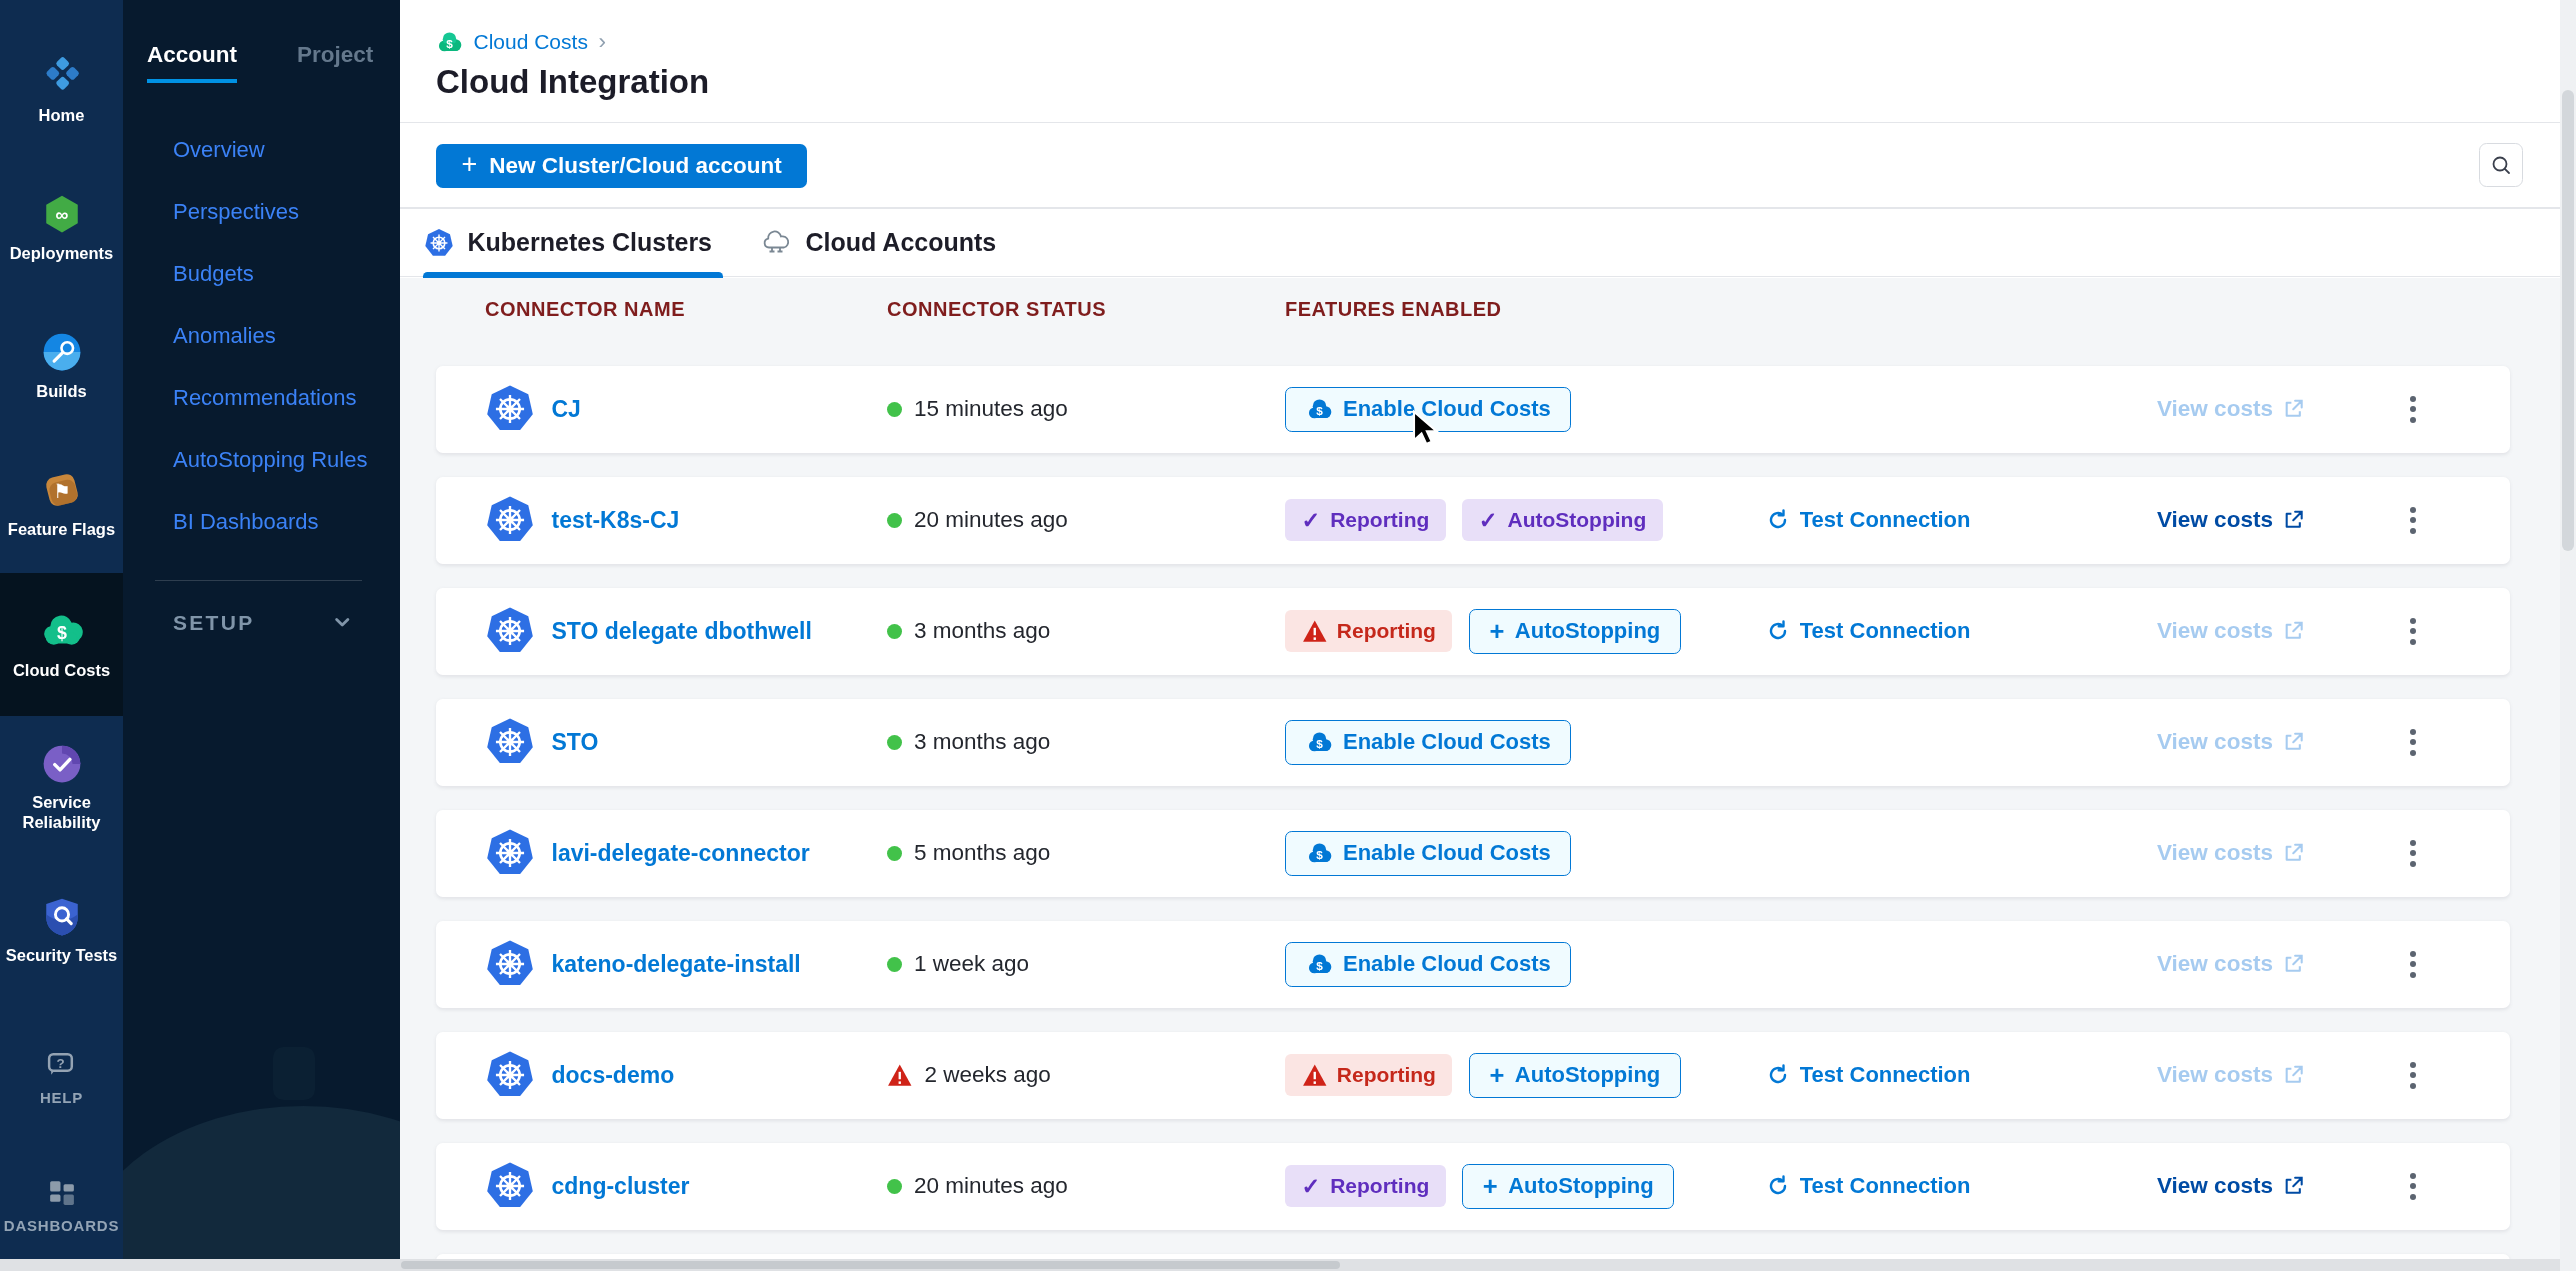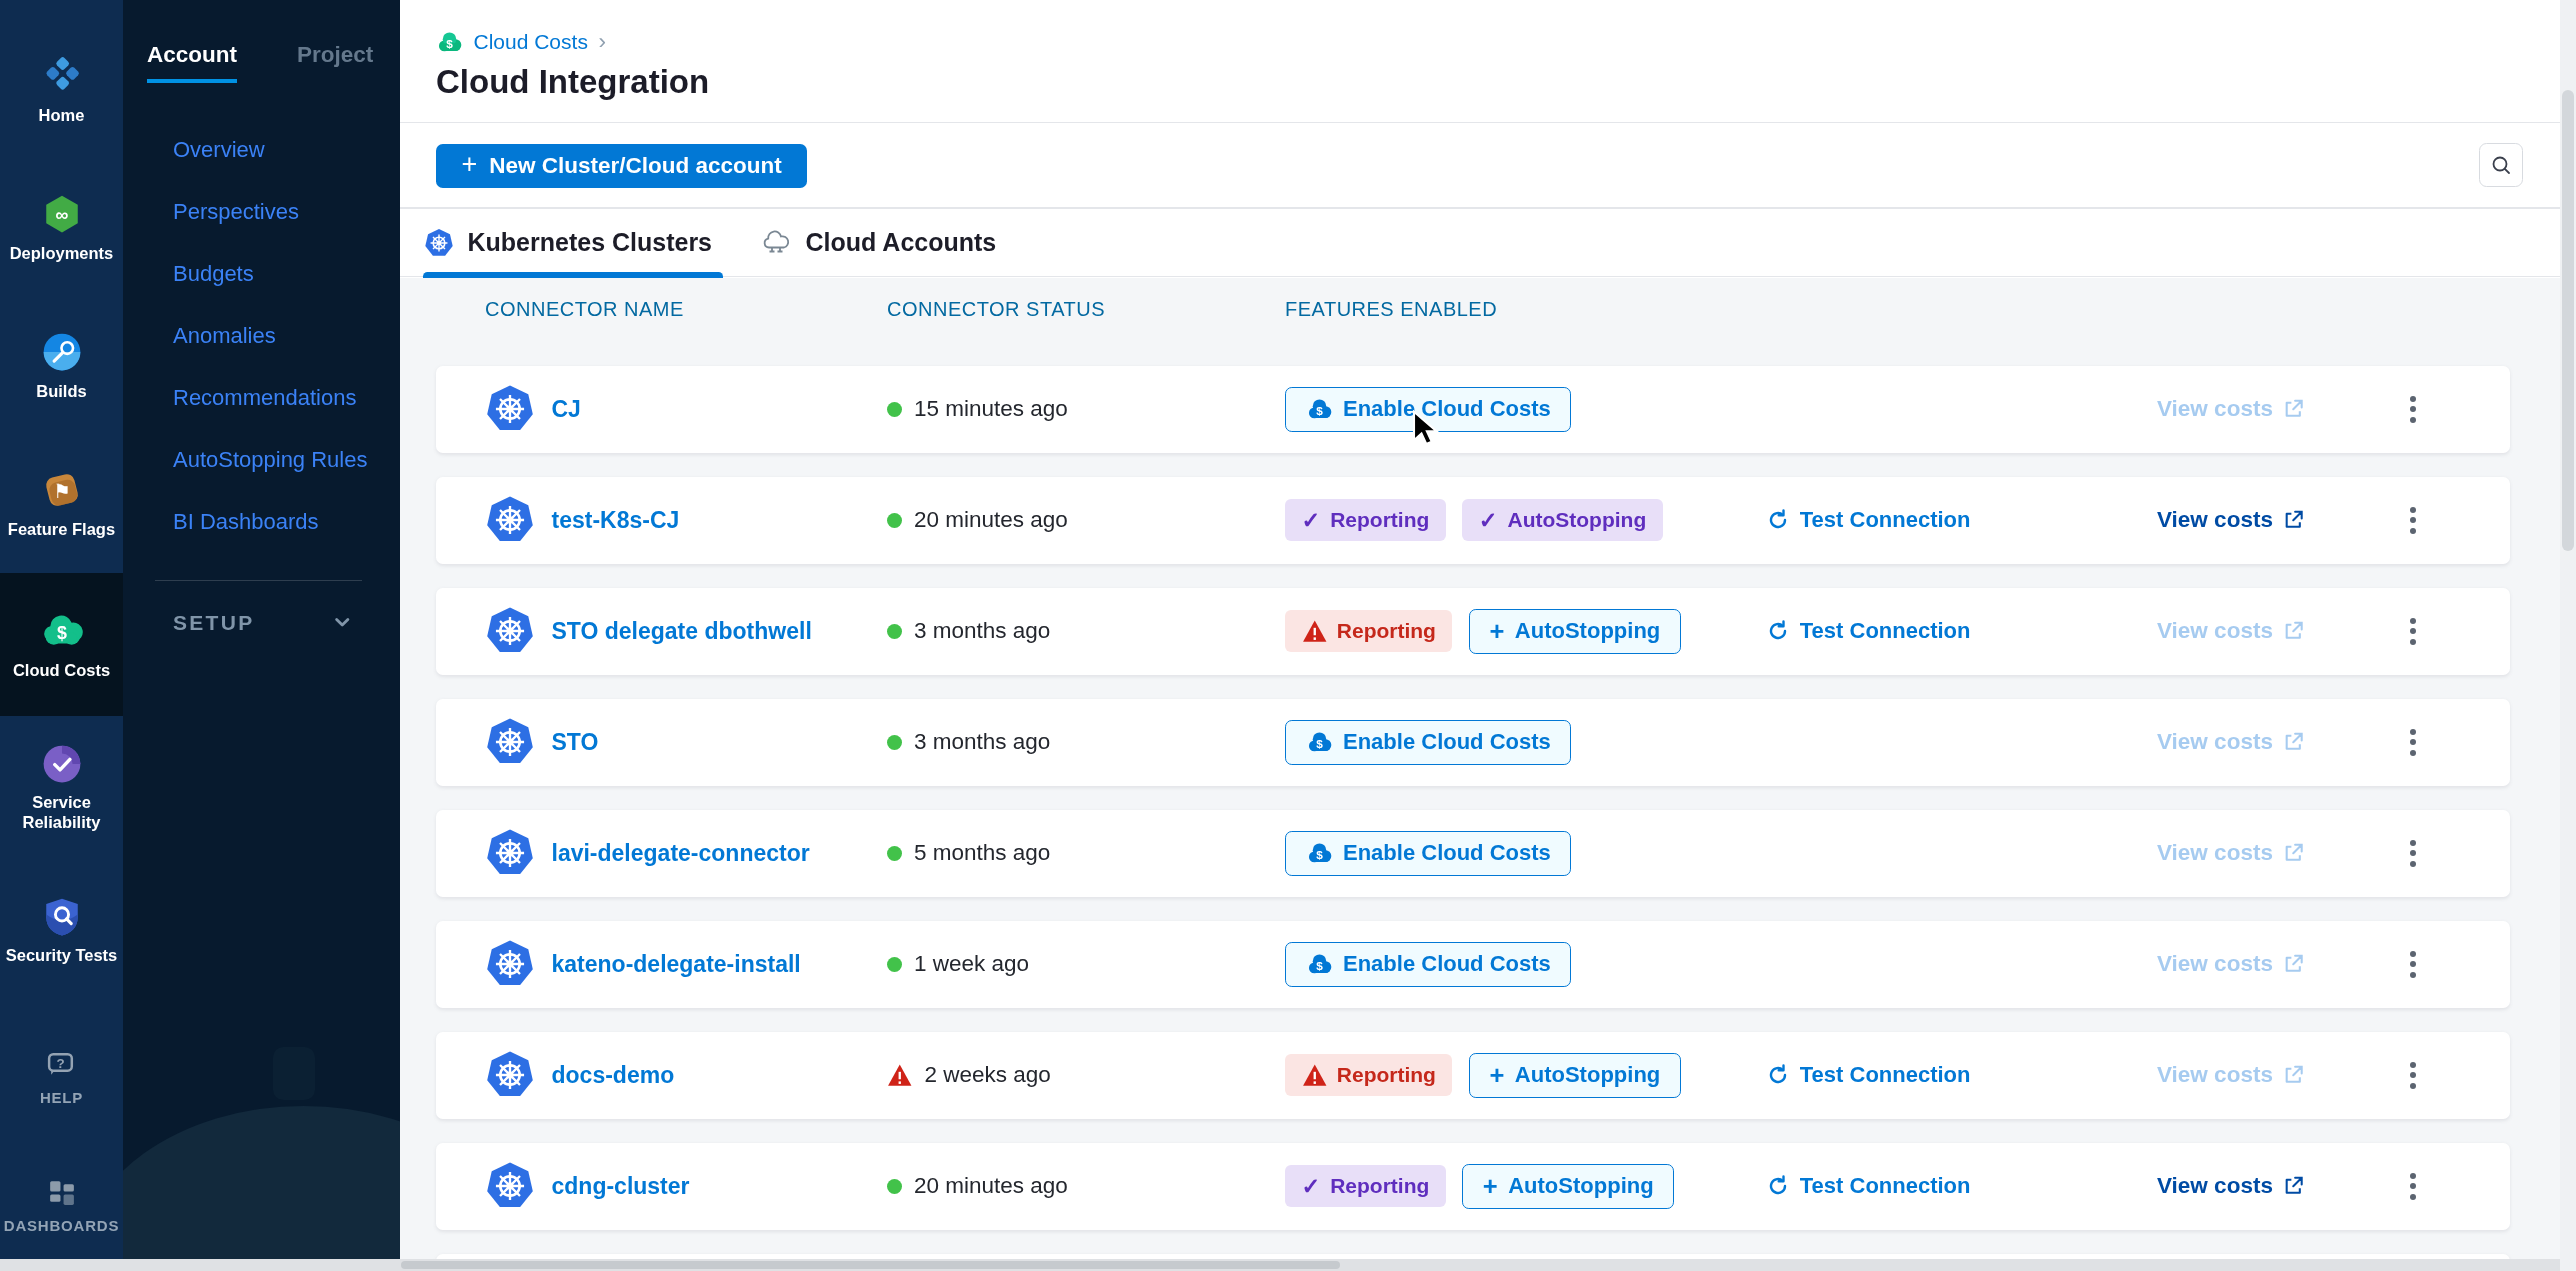--- a/index.html
+++ b/index.html
@@ -48,21 +48,21 @@
   .search-btn { position:absolute; right:53px; top:19.5px; width:44px; height:44px; border:1.5px solid #D8DBE0; border-radius:7.5px;
                 background:#fff; display:flex; align-items:center; justify-content:center; cursor:pointer; }
 
   .tabsrow { position:absolute; left:0; right:0; top:209px; height:68px; background:#fff; border-bottom:1.5px solid #E4E6EA; display:flex; align-items:center; padding-left:24px; gap:48px; }
   .tab { position:relative; height:100%; display:flex; align-items:center; gap:13.5px; font-size:25px; font-weight:700; color:#1D1D28; cursor:pointer; }
   .tab.active::after { content:""; position:absolute; left:-1.5px; right:-10.5px; bottom:-1.5px; height:6px; background:#0278D5; border-radius:4.5px 4.5px 0 0; }
 
   .content { position:absolute; left:0; right:0; top:278px; bottom:0; background:#F4F6F8; padding:16.5px 0 0 36px; overflow:hidden; }
   .grid { display:grid; grid-template-columns:451px 398px 481px 391px 158px 195px; align-items:center; width:2074px; }
   .thead { height:30px; margin-bottom:41px; }
-  .th { font-size:20px; font-weight:400; color:#0369a1; letter-spacing:0.5px; }
+  .th { font-size:20px; font-weight:700; color:#7f1d1d; letter-spacing:0.5px; }
   .th.name { padding-left:49px; }
 
   .row-card { height:87px; margin-bottom:24px; background:#ffffff; border-radius:6.8px; box-shadow:0 1.5px 3.8px rgba(96,97,112,0.12); cursor:pointer; }
   .cell-name { display:flex; align-items:center; padding-left:49px; gap:16.5px; }
   .cname { font-size:23px; font-weight:700; color:#0278D5; text-decoration:none; }
   .cell-status { display:flex; align-items:center; gap:12px; font-size:22.5px; color:#24272E; }
   .dot { width:15px; height:15px; border-radius:50%; background:#42C24A; }
   .cell-feat { display:flex; align-items:center; gap:16.5px; }
   .badge { height:42px; display:inline-flex; align-items:center; gap:9.8px; padding:0 16.5px; border-radius:6px; font-size:21px; font-weight:700; }
   .badge.ok { background:#E8DFF8; color:#5F2EBE; }

